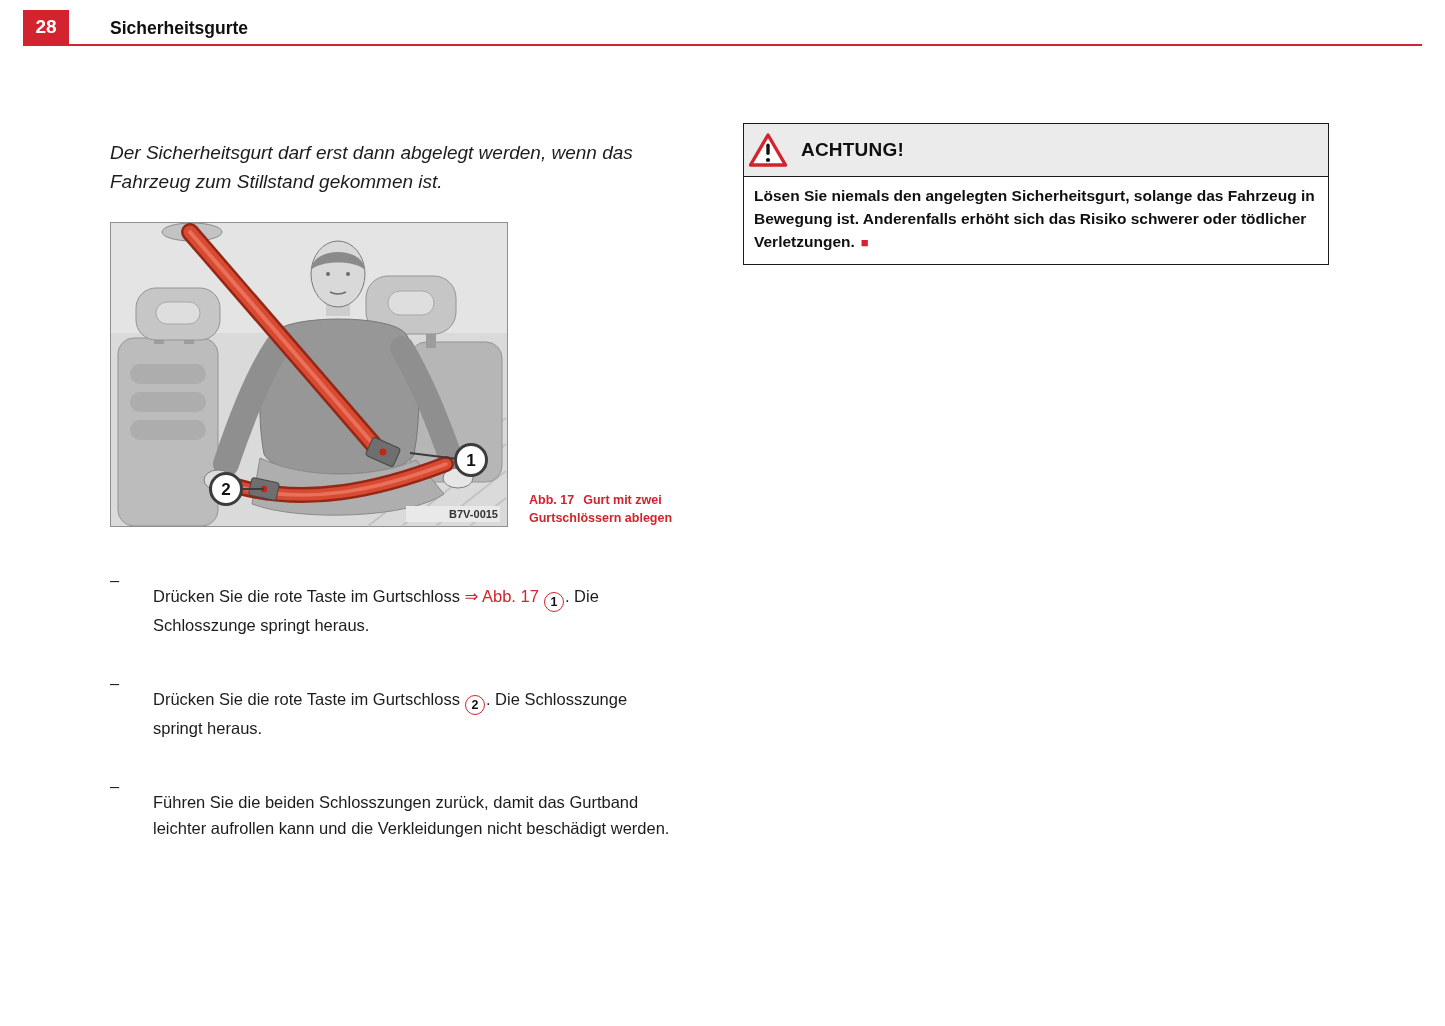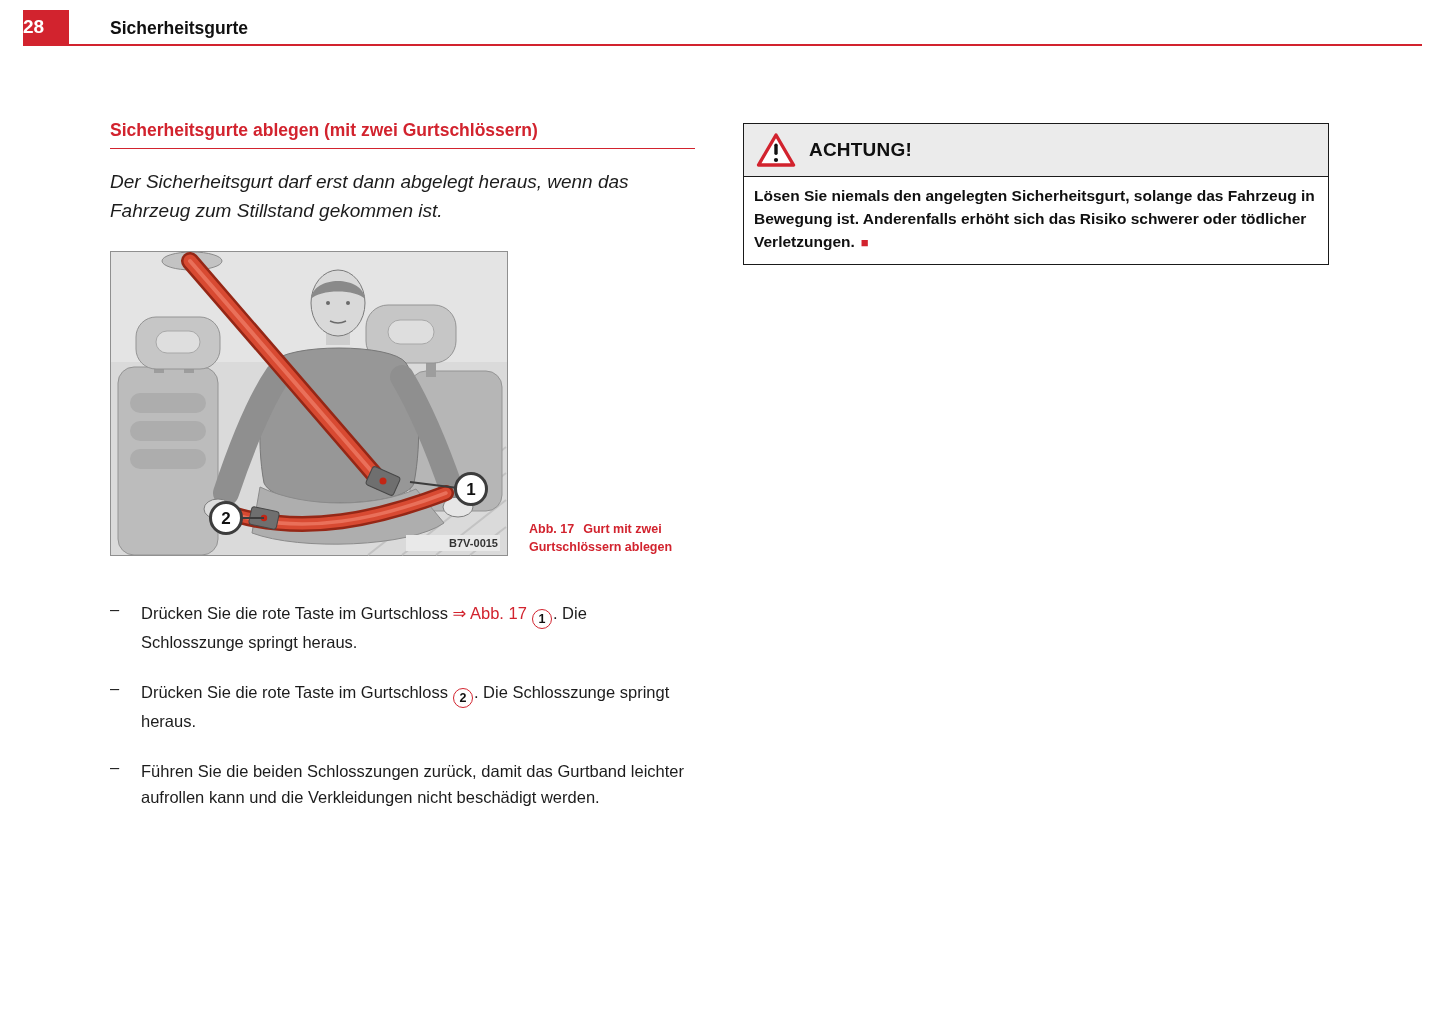--- a/index.html
+++ b/index.html
@@ -12,21 +12,21 @@
     width:1445px;height:1026px;background:#ffffff;
     font-family:"Liberation Sans",sans-serif;color:#1c1c1c;
     overflow:hidden;
   }
   .page{position:relative;width:1445px;height:1026px;}
 
   
   .page-number{
     position:absolute;left:23px;top:10px;width:46px;height:34px;
     background:var(--accent-red);color:#fff;font-weight:bold;font-size:19px;
-    display:flex;align-items:center;
+    display:flex;align-items:center;justify-content:center;
   }
   .header-title{
     position:absolute;left:110px;top:18px;
     font-weight:bold;font-size:17.5px;color:#101010;text-align:center;
   }
   .header-rule{
     position:absolute;left:23px;top:44px;width:1399px;height:2px;
     background:var(--accent-red);
   }
 
@@ -44,38 +44,38 @@
   .figure svg{display:block;}
   .figure-caption{
     margin-left:21px;width:176px;color:var(--accent-red);
     font-weight:bold;font-size:12.5px;line-height:18px;
   }
   .cap-label{margin-right:9px;}
 
   .steps{list-style:none;margin:40px 0 0;padding:0;font-size:16.5px;line-height:26px;}
   .step{display:flex;margin-bottom:16px;}
   .dash{width:27px;flex:0 0 auto;}
-  .step-text{margin:4px;}
+  .step-text{margin:16px;}
   .ref{color:var(--accent-red);}
   .num-badge{
     display:inline-flex;width:20px;height:20px;border:1.6px solid var(--accent-red);
     border-radius:50%;align-items:center;justify-content:center;
     font-size:12.5px;font-weight:bold;color:#111;
     margin-left:5px;margin-right:1px;vertical-align:-4px;
   }
 
   
   .warning-box{
     position:absolute;left:743px;top:123px;width:586px;
     border:1.5px solid #1a1a1a;background:#fff;
   }
   .warning-header{
     display:flex;align-items:center;gap:13px;
     background:var(--warning-header-bg);
-    border-bottom:1.5px solid #1a1a1a;padding:8px 12px;
+    border-bottom:1.5px solid #1a1a1a;padding:8px 4px;
   }
   .warning-title{font-weight:bold;font-size:19px;color:#101010;letter-spacing:.2px;}
   .warning-body{
     margin:0;padding:7px 10px 10px;font-weight:bold;font-size:15.5px;
     line-height:23px;color:#101010;
   }
   .end-square{color:var(--accent-red);font-size:13px;margin-left:6px;}
 </style>
 </head>
 <body>
@@ -84,22 +84,21 @@
 
   <header>
     <div class="page-number">
       <span>28</span>
     </div>
     <div class="header-title">Sicherheitsgurte</div>
     <div class="header-rule"></div>
   </header>
 
   <section class="left-col">
-    <h2 class="section-heading">Sicherheitsgurte ablegen (mit zwei Gurtschlössern)</h2>
-    <p class="intro">Der Sicherheitsgurt darf erst dann abgelegt heraus, wenn das Fahrzeug zum Stillstand gekommen ist.</p>
+    <p class="intro">Der Sicherheitsgurt darf erst dann abgelegt werden, wenn das Fahrzeug zum Stillstand gekommen ist.</p>
 
     <div class="figure-row">
       <div class="figure">
         <svg viewBox="0 0 398 305" width="398" height="305">
 
           <rect x="0.5" y="0.5" width="397" height="304" fill="#dadada" stroke="#8f8f8f"></rect>
           <rect x="1" y="1" width="396" height="110" fill="#e4e4e4"></rect>
 
           <g stroke="#c3c3c3" stroke-width="2">
             <line x1="258" y1="304" x2="396" y2="196"></line>

